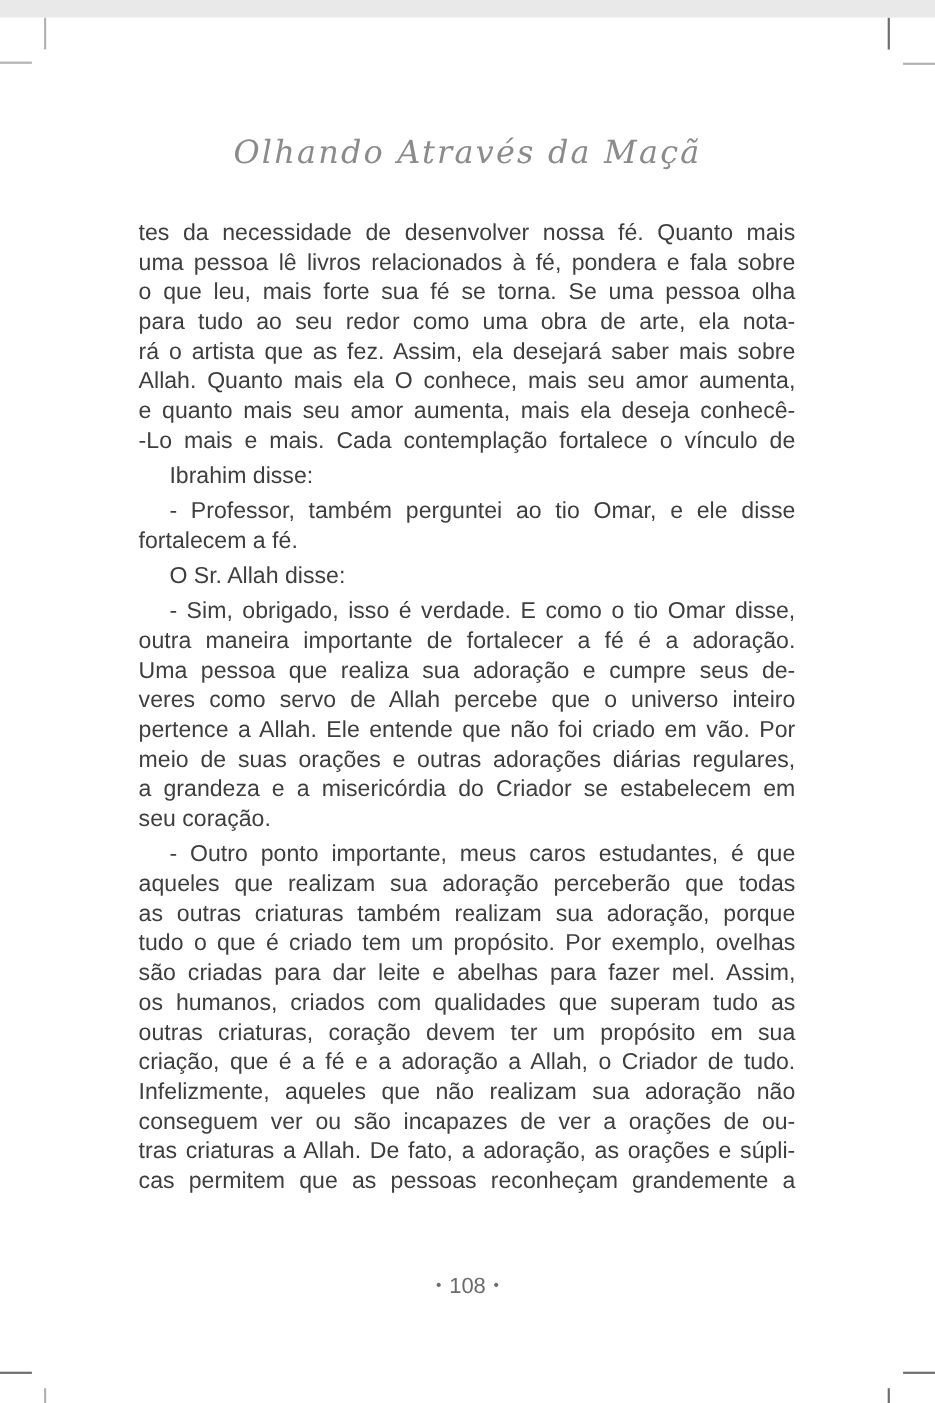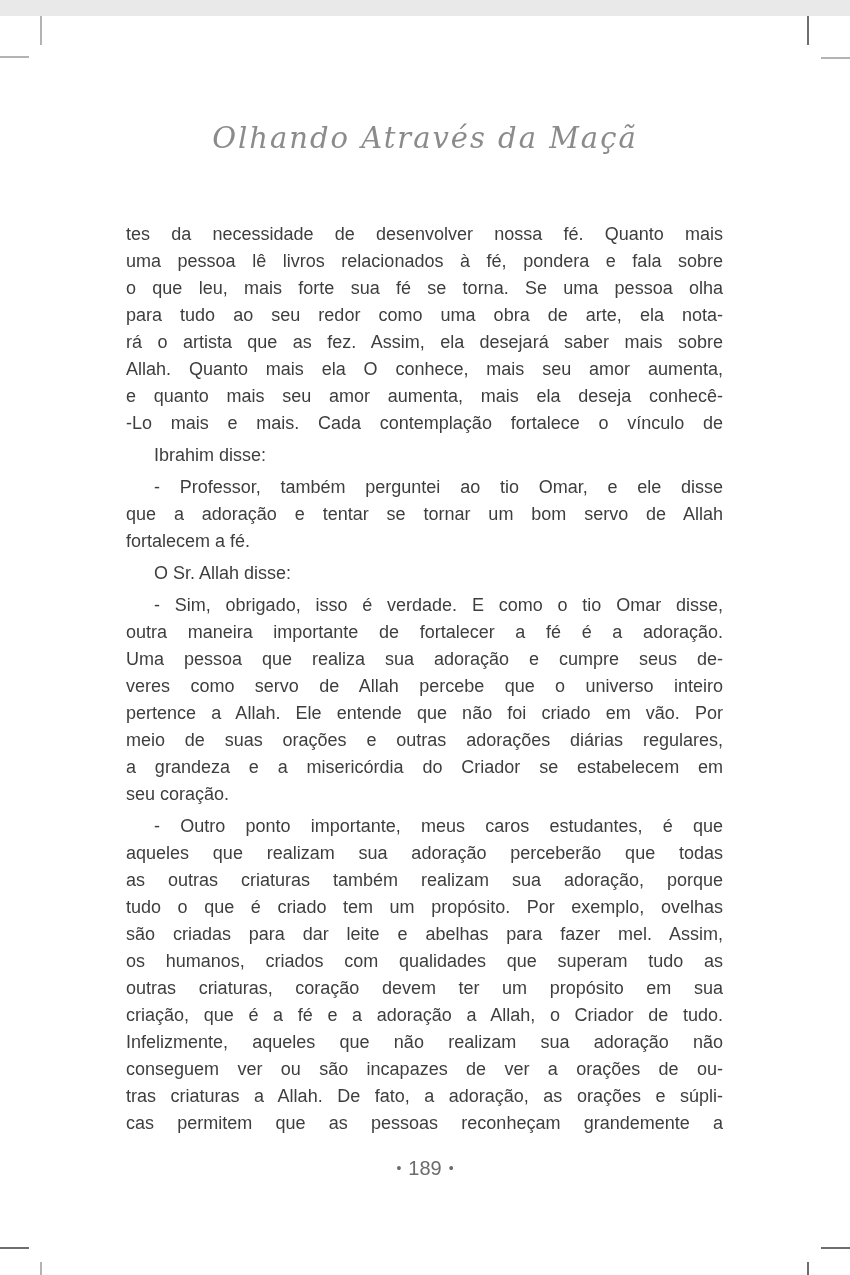--- a/index.html
+++ b/index.html
@@ -42,23 +42,23 @@
     font-style:italic;
     font-weight:400;
     font-size:29px;
     letter-spacing:2px;
     line-height:44px;
   }
 
   
   .text-column{
     position:absolute;
-    left:126px;top:205px;width:597px;
+    left:126px;top:182px;width:597px;
     color:var(--body-text);
-    font-size:18px;
+    font-size:21px;
     line-height:27px;
   }
   .text-column p{margin:0 0 5px 0;padding:0;}
   .text-column p.indent .line:first-child{text-indent:28px;}
   .line{
     display:block;
     text-align:justify;
     text-align-last:justify;
     white-space:normal;
   }
@@ -103,21 +103,20 @@
         <span class="line">rá o artista que as fez. Assim, ela desejará saber mais sobre</span>
         <span class="line">Allah. Quanto mais ela O conhece, mais seu amor aumenta,</span>
         <span class="line">e quanto mais seu amor aumenta, mais ela deseja conhecê-</span>
         <span class="line">-Lo mais e mais. Cada contemplação fortalece o vínculo de</span>
       </p>
       <p class="indent">
         <span class="line para-end">Ibrahim disse:</span>
       </p>
       <p class="indent">
         <span class="line">- Professor, também perguntei ao tio Omar, e ele disse</span>
-        <span class="line">que a adoração e tentar se tornar um bom servo de Allah</span>
         <span class="line para-end">fortalecem a fé.</span>
       </p>
       <p class="indent">
         <span class="line para-end">O Sr. Allah disse:</span>
       </p>
       <p class="indent">
         <span class="line">- Sim, obrigado, isso é verdade. E como o tio Omar disse,</span>
         <span class="line">outra maneira importante de fortalecer a fé é a adoração.</span>
         <span class="line">Uma pessoa que realiza sua adoração e cumpre seus de-</span>
         <span class="line">veres como servo de Allah percebe que o universo inteiro</span>
@@ -136,16 +135,16 @@
         <span class="line">outras criaturas, coração devem ter um propósito em sua</span>
         <span class="line">criação, que é a fé e a adoração a Allah, o Criador de tudo.</span>
         <span class="line">Infelizmente, aqueles que não realizam sua adoração não</span>
         <span class="line">conseguem ver ou são incapazes de ver a orações de ou-</span>
         <span class="line">tras criaturas a Allah. De fato, a adoração, as orações e súpli-</span>
         <span class="line">cas permitem que as pessoas reconheçam grandemente a</span>
       </p>
     </div>
 
   <div class="page-footer">
-    <span class="bullet">•</span><span>189</span><span class="bullet">•</span>
+    <span class="bullet">•</span><span>108</span><span class="bullet">•</span>
   </div>
 
 </div>
 
 </body></html>

